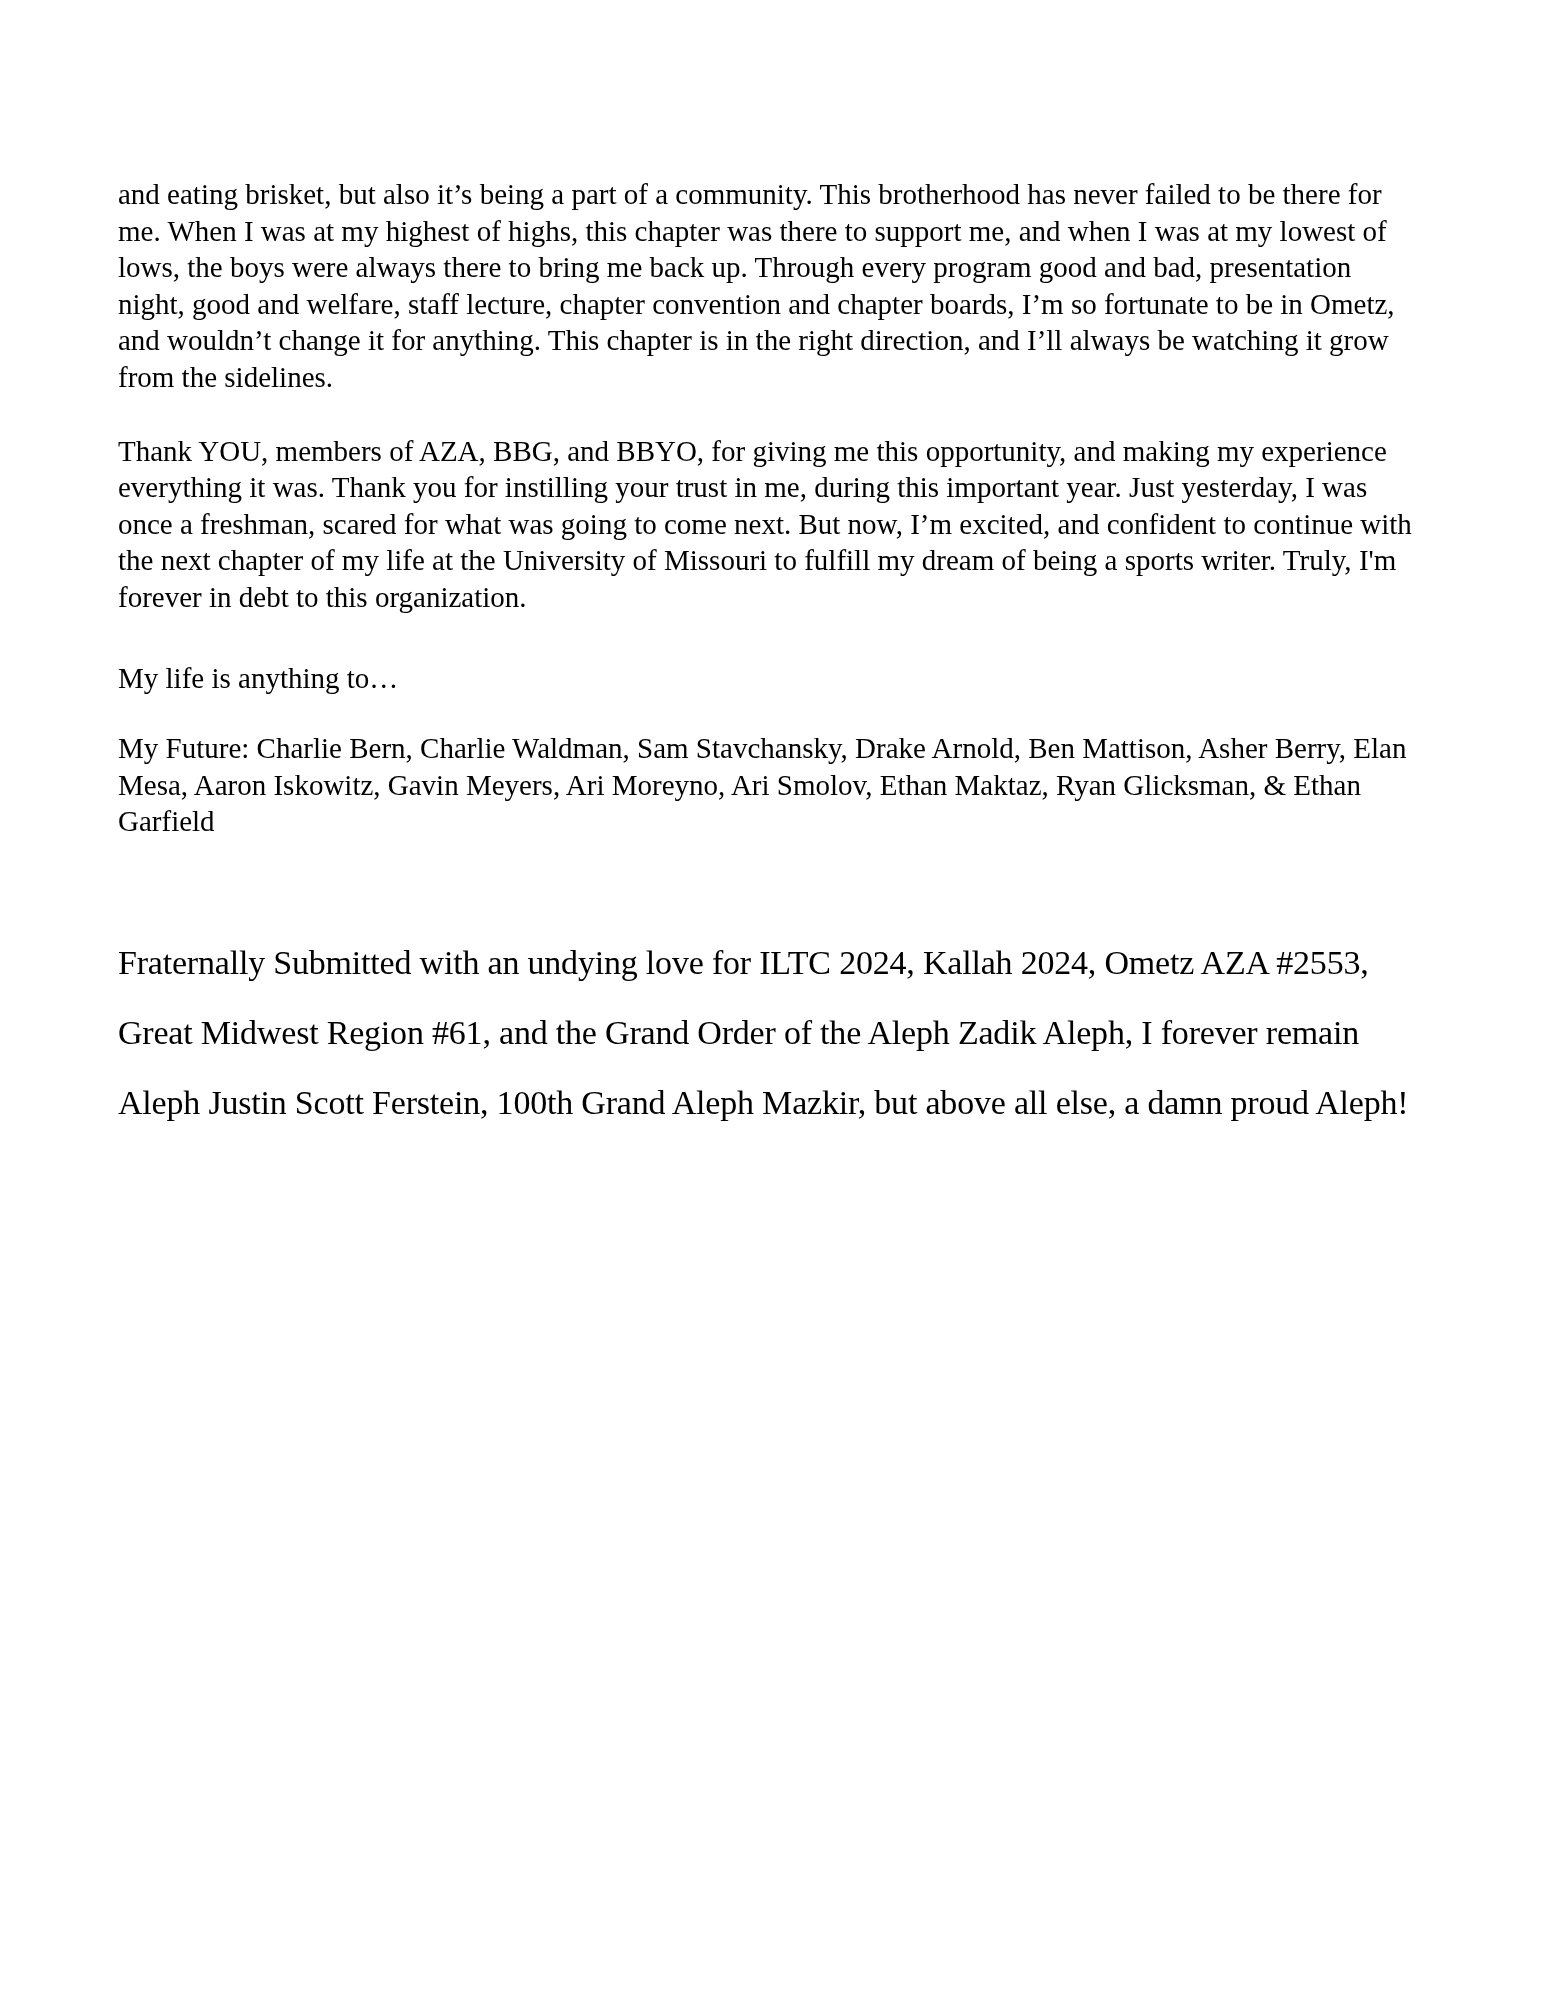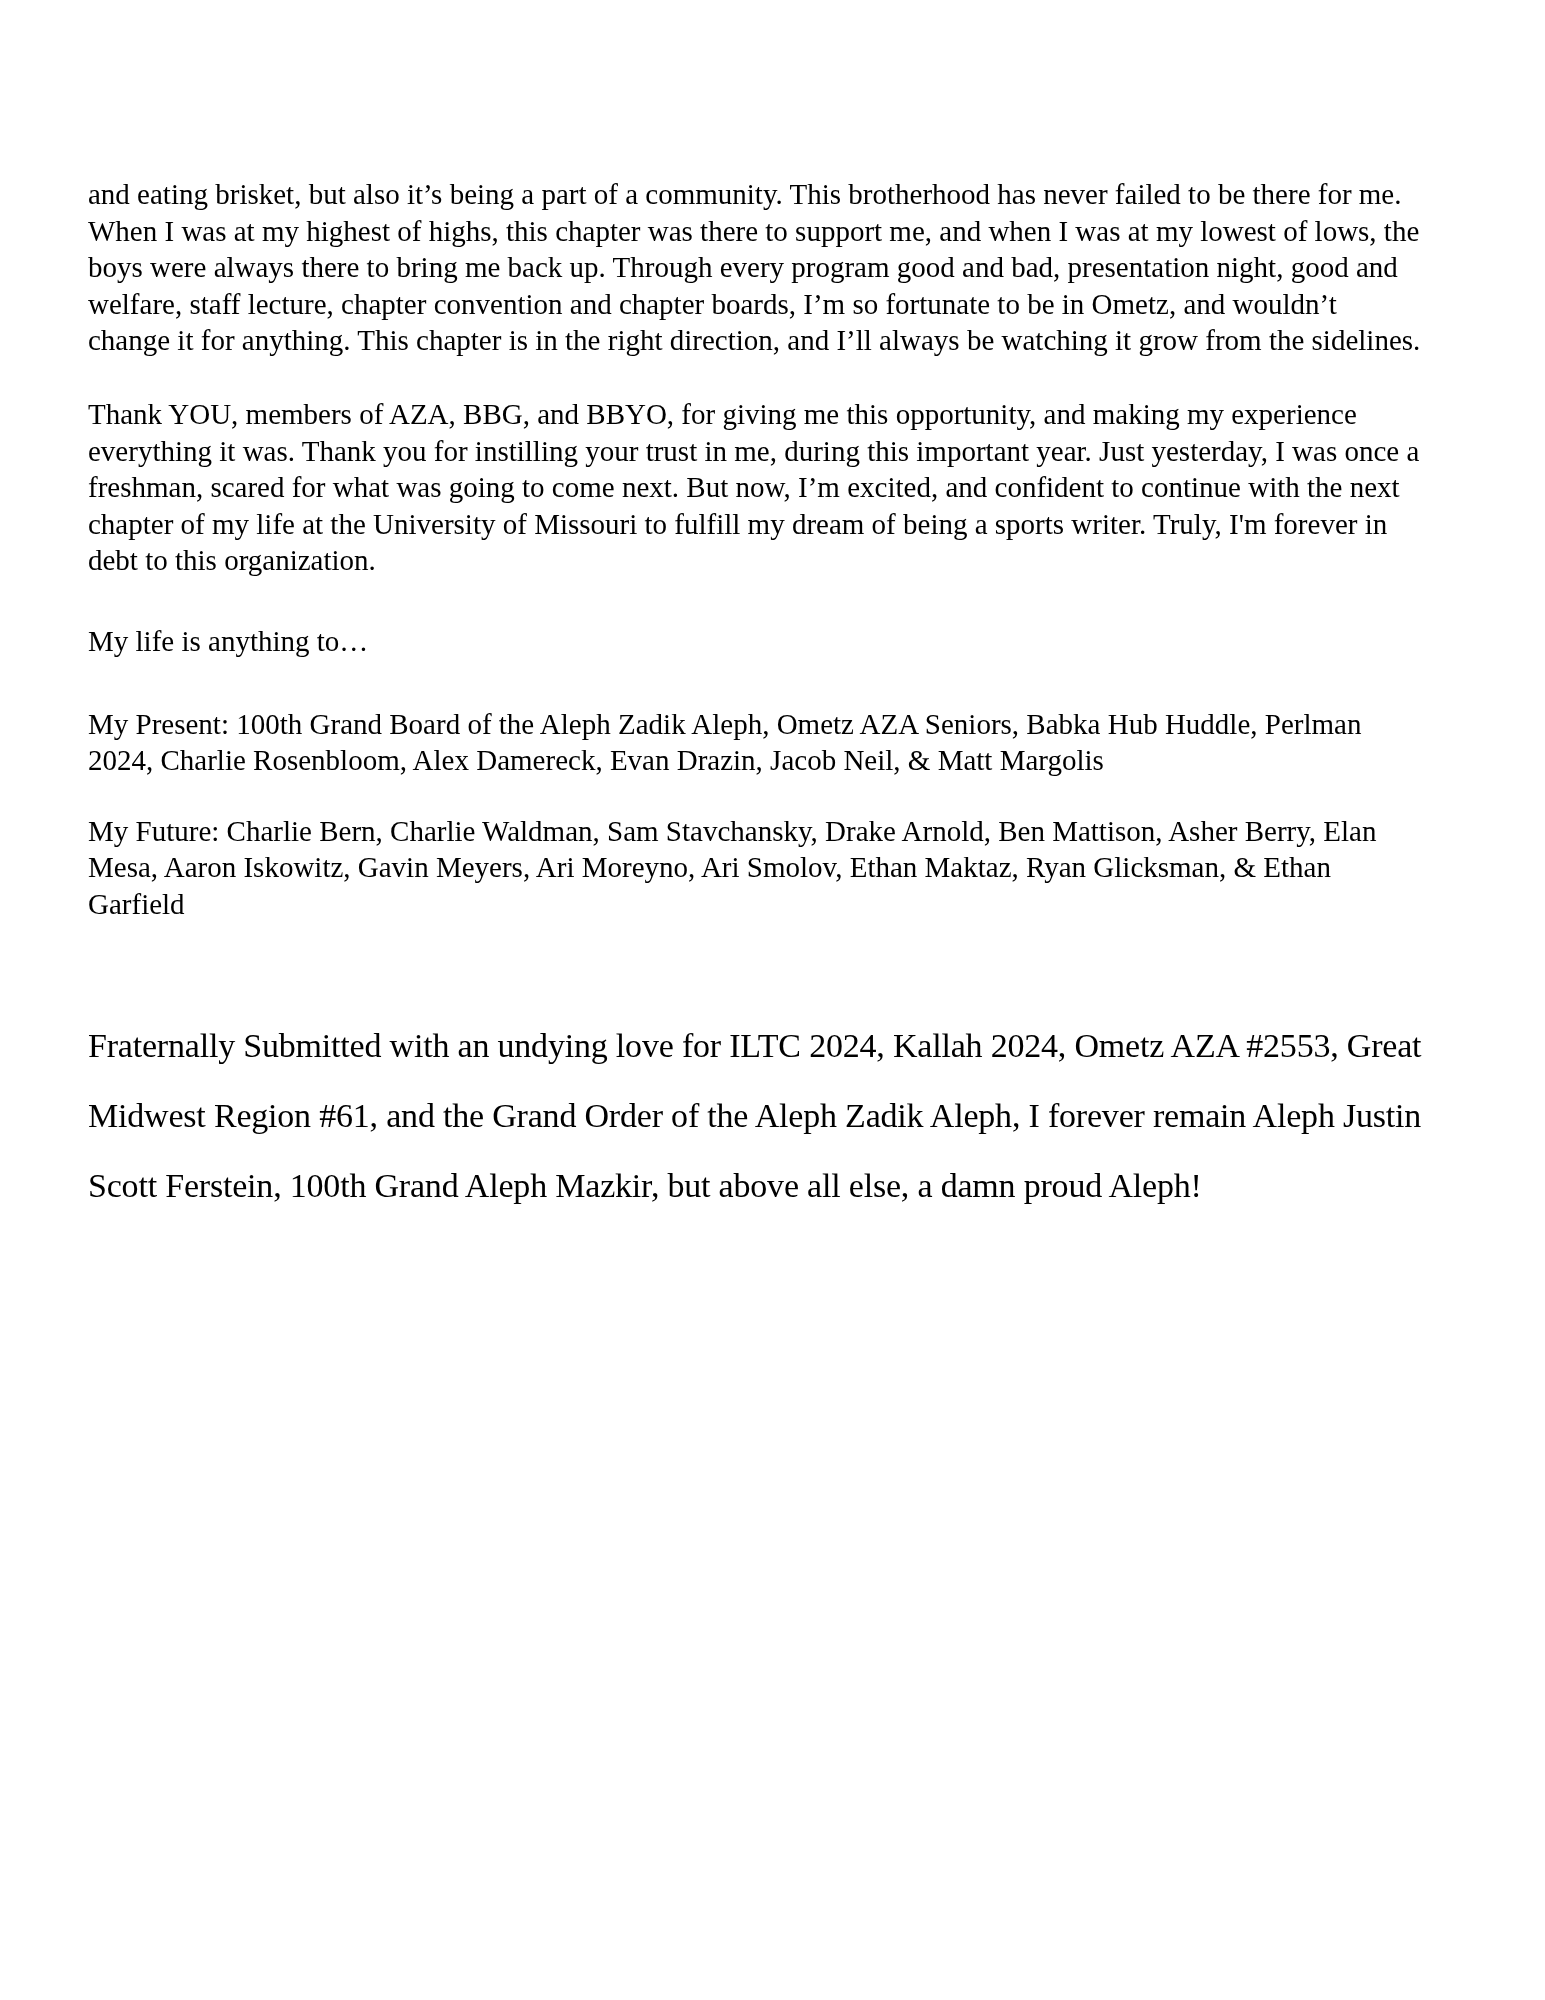--- a/index.html
+++ b/index.html
@@ -6,21 +6,21 @@
     margin: 0;
     padding: 0;
     background: #ffffff;
   }
   .page {
     position: relative;
     width: 1545px;
     height: 1608px;
     background: #ffffff;
     box-sizing: border-box;
-    padding: 176px 123px 0 88px;
+    padding: 176px 123px 0 118px;
     overflow: hidden;
     font-family: "Liberation Serif", "DejaVu Serif", serif;
     color: #000000;
   }
   .doc-body {
     width: 100%;
   }
   .para {
     margin: 0;
     padding: 0;
@@ -46,17 +46,16 @@
   .p-paragraph-closing     { margin-top: 88px; }
 </style>
 </head>
 <body>
 
 <div class="page">
   <div class="doc-body">
       <p class="para body-style p-paragraph-brotherhood"><span class="run">and eating brisket, but also it’s being a part of a community. This brotherhood has never failed to be there for me. When I was at my highest of highs, this chapter was there to support me, and when I was at my lowest of lows, the boys were always there to bring me back up. Through every program good and bad, presentation night, good and welfare, staff lecture, chapter convention and chapter boards, I’m so fortunate to be in Ometz, and wouldn’t change it for anything. This chapter is in the right direction, and I’ll always be watching it grow from the sidelines.</span></p>
       <p class="para body-style p-paragraph-thank-you"><span class="run bold">Thank YOU</span><span class="run">, members of AZA, BBG, and BBYO, for giving me this opportunity, and making my experience everything it was. Thank you for instilling your trust in me, during this important year. Just yesterday, I was once a freshman, scared for what was going to come next. But now, I’m excited, and confident to continue with the next chapter of my life at the University of Missouri to fulfill my dream of being a sports writer. Truly, </span><span class="run bold">I'm forever in debt to this organization.</span></p>
       <p class="para body-style p-heading-dedication"><span class="run bold">My life is anything to</span><span class="run">…</span></p>
-      <p class="para body-style p-paragraph-my-present"><span class="run bold">My Present</span><span class="run">: 100th Grand Board of the Aleph Zadik Aleph, Ometz AZA Seniors, Babka Hub Huddle, Perlman 2024, Charlie Rosenbloom, Alex Damereck, Evan Drazin, Jacob Neil, &amp; Matt Margolis</span></p>
       <p class="para body-style p-paragraph-my-future"><span class="run bold">My Future</span><span class="run">: Charlie Bern, Charlie Waldman, Sam Stavchansky, Drake Arnold, Ben Mattison, Asher Berry, Elan Mesa, Aaron Iskowitz, Gavin Meyers, Ari Moreyno, Ari Smolov, Ethan Maktaz, Ryan Glicksman, &amp; Ethan Garfield</span></p>
       <p class="para closing-style p-paragraph-closing"><span class="run bold">Fraternally Submitted</span><span class="run"> with an undying love for ILTC 2024, Kallah 2024, Ometz AZA #2553, Great Midwest Region #61, and the Grand Order of the Aleph Zadik Aleph, I forever remain Aleph Justin Scott Ferstein, 100th Grand Aleph Mazkir, but above all else, </span><span class="run bold">a damn proud Aleph!</span></p>
     </div>
 </div>
 
 </body></html>

